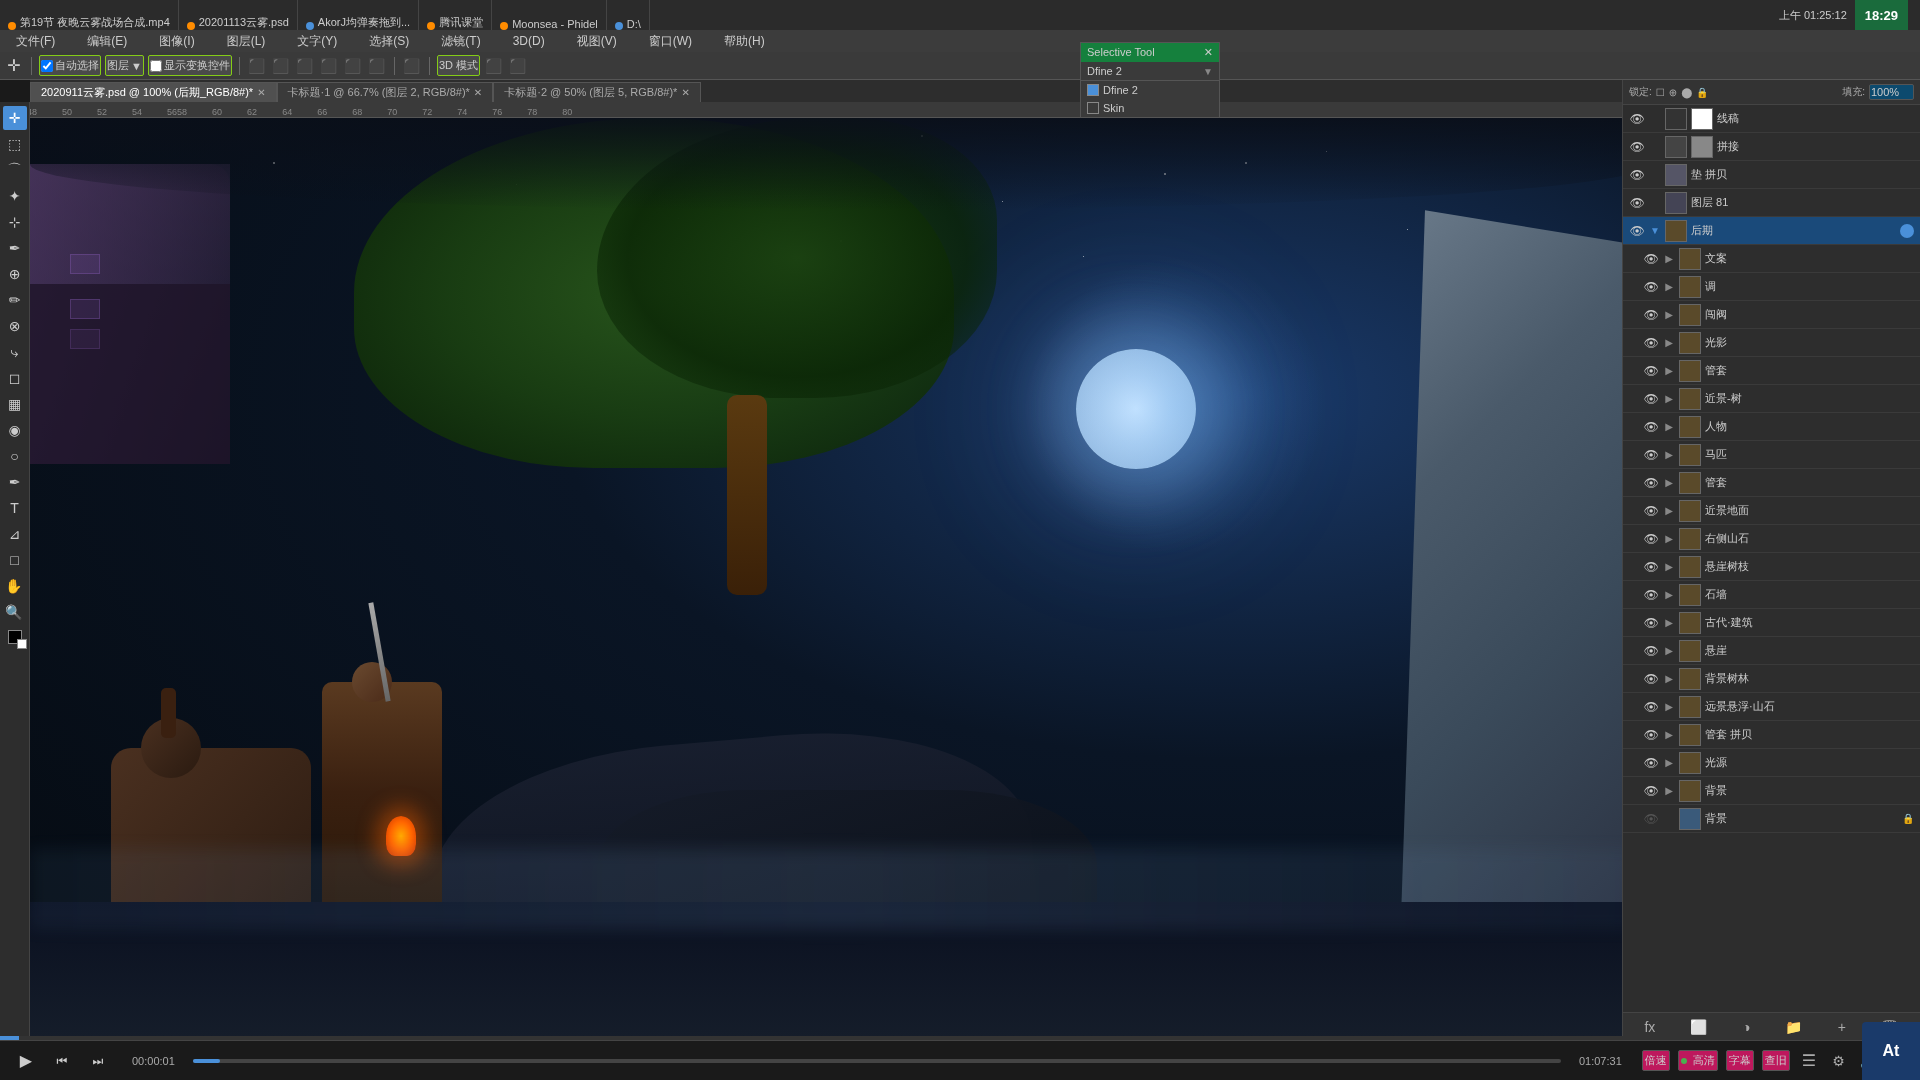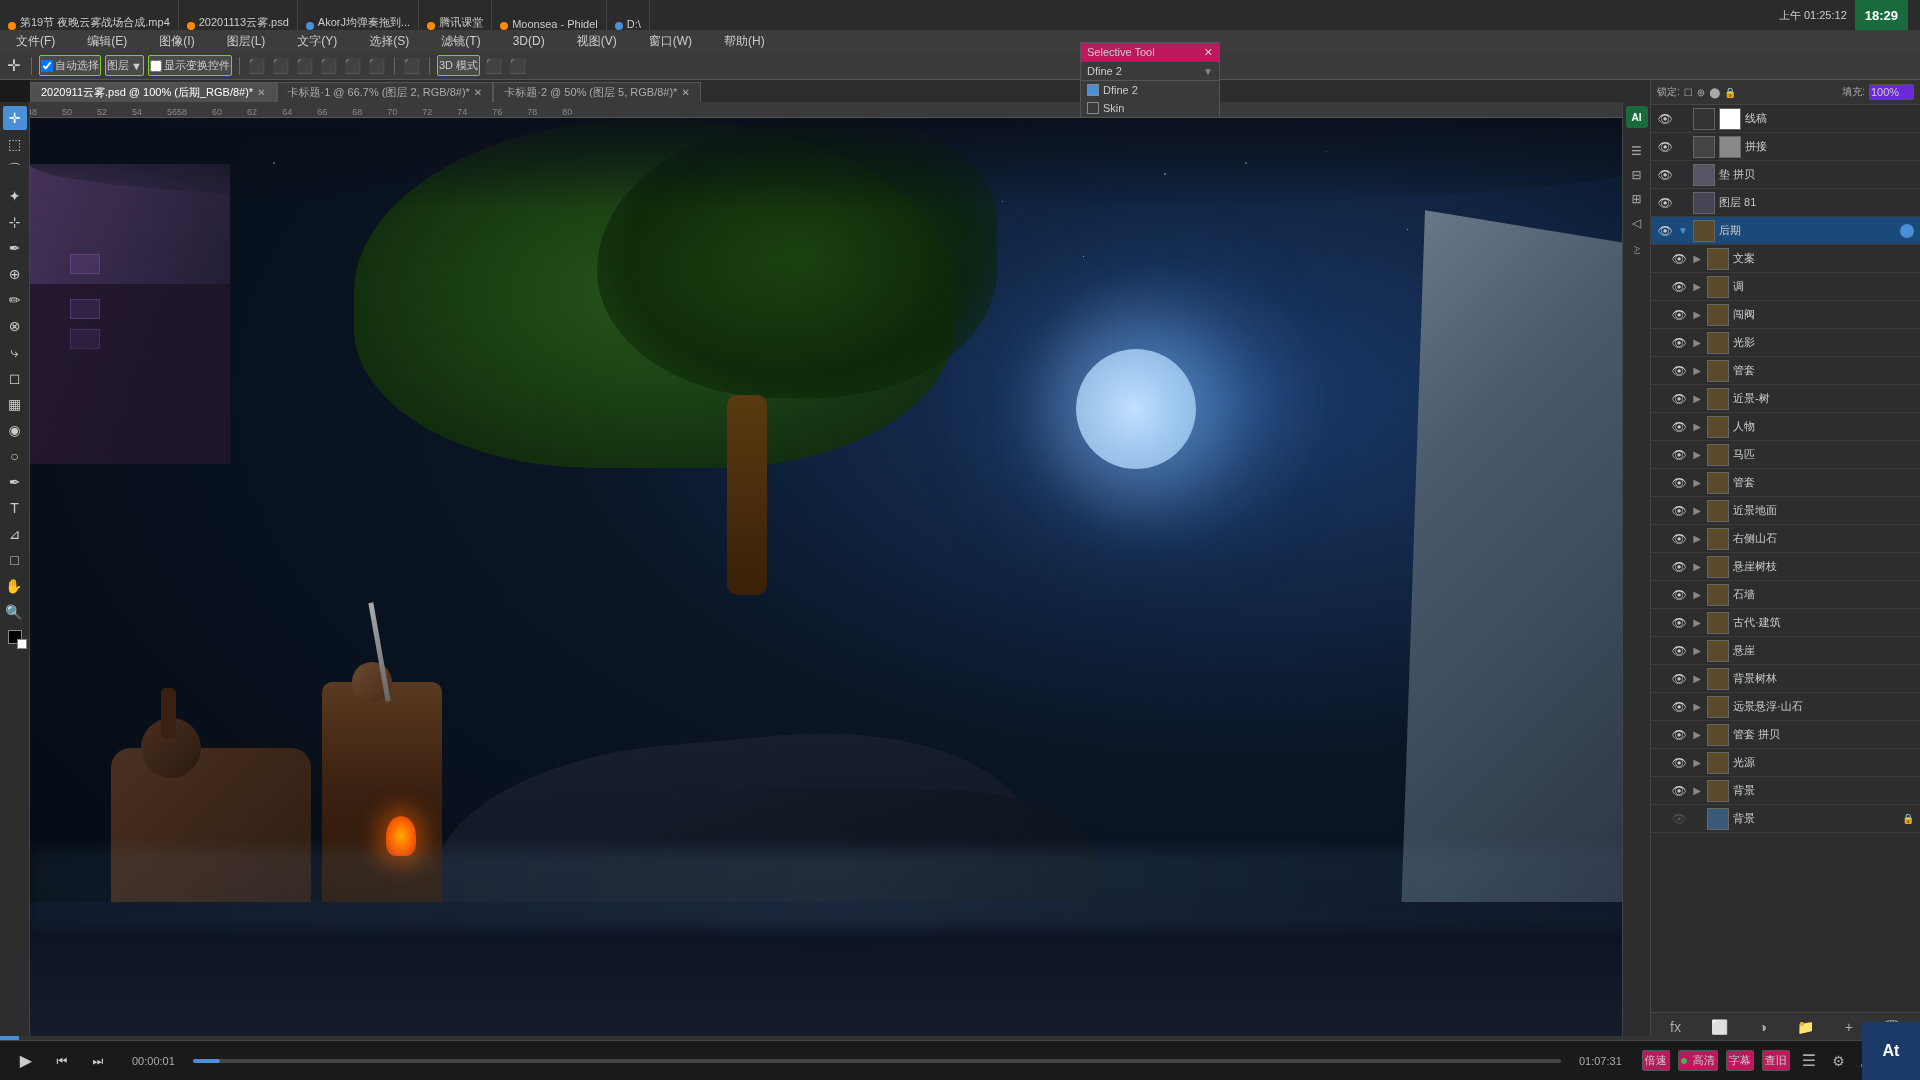--- a/index.html
+++ b/index.html
@@ -59,47 +59,47 @@
     #bottom-bar { position: absolute; bottom: 0; left: 0; width: 100%; height: 40px; background: #1a1a1a; border-top: 1px solid #444; display: flex; align-items: center; z-index: 100; }
     .play-ctrl { display: flex; align-items: center; gap: 8px; padding: 0 12px; }
     .play-btn { width: 28px; height: 28px; border-radius: 50%; background: transparent; border: none; color: #ccc; font-size: 16px; cursor: pointer; display: flex; align-items: center; justify-content: center; }
     .timeline { flex: 1; height: 4px; background: #444; margin: 0 10px; border-radius: 2px; position: relative; }
     .timeline-progress { width: 2%; height: 100%; background: #4a90d9; border-radius: 2px; }
     .time-display { color: #aaa; font-size: 11px; padding: 0 8px; }
     .bottom-controls { display: flex; align-items: center; gap: 8px; padding: 0 12px; }
     .bottom-btn { padding: 2px 2px; font-size: 11px; color: #ccc; background: #be185d; border: 1px solid #555; border-radius: 2px; cursor: pointer; }
 
     
-    #right-panel { position: absolute; top: 30px; right: 0; width: 270px; height: calc(100% - 70px); background: #2d2d2d; border-left: 1px solid #444; z-index: 99; display: flex; flex-direction: column; }
+    #right-panel { position: absolute; top: 30px; right: 0; width: 298px; height: calc(100% - 70px); background: #2d2d2d; border-left: 1px solid #444; z-index: 99; display: flex; flex-direction: column; }
     #panel-tabs { display: flex; background: #252525; border-bottom: 1px solid #444; }
     .panel-tab { flex: 1; text-align: center; padding: 4px 2px; font-size: 11px; color: #aaa; cursor: pointer; }
     .panel-tab.active { color: #fff; border-bottom: 2px solid #4a90d9; background: #2d2d2d; }
 
     
     #layers-header { display: flex; align-items: center; padding: 4px 6px; background: #333; border-bottom: 1px solid #444; gap: 4px; flex-wrap: wrap; }
     .layers-ctrl { display: flex; align-items: center; gap: 4px; width: 100%; }
     .blend-select { background: #444; border: 1px solid #555; color: #ccc; font-size: 11px; padding: 1px 4px; border-radius: 2px; }
-    .opacity-input { background: #6d28d9; border: 1px solid #555; color: #ccc; font-size: 11px; padding: 1px; border-radius: 2px; width: 45px; }
+    .opacity-input { background: #0c4a6e; border: 1px solid #555; color: #ccc; font-size: 11px; padding: 1px; border-radius: 2px; width: 45px; }
 
     #layers-list { flex: 1; overflow-y: auto; background: #2d2d2d; }
     .layer-item { display: flex; align-items: center; padding: 3px 6px; border-bottom: 1px solid #3a3a3a; cursor: pointer; height: 28px; gap: 4px; }
     .layer-item.selected { background: #1a4a7a; }
     .layer-vis { width: 16px; height: 16px; display: flex; align-items: center; justify-content: center; font-size: 12px; cursor: pointer; color: #888; flex-shrink: 0; }
     .layer-vis.visible { color: #ccc; }
     .layer-expand { width: 12px; height: 12px; display: flex; align-items: center; justify-content: center; font-size: 10px; color: #888; flex-shrink: 0; cursor: pointer; }
     .layer-thumb { width: 22px; height: 22px; background: #555; border: 1px solid #666; flex-shrink: 0; display: flex; align-items: center; justify-content: center; font-size: 8px; overflow: hidden; }
     .layer-thumb.folder { background: #5a4a2a; }
     .layer-thumb.img { background: #3a5a3a; }
     .layer-name { font-size: 11px; color: #ccc; flex: 1; overflow: hidden; text-overflow: ellipsis; white-space: nowrap; }
     .layer-lock { width: 12px; font-size: 10px; color: #888; flex-shrink: 0; }
     .layer-item.indent1 { padding-left: 20px; }
 
     
     #selective-tool { position: absolute; top: 42px; right: 700px; width: 140px; background: #3a3a3a; border: 1px solid #555; z-index: 200; font-size: 11px; }
-    #selective-tool .st-title { background: #be185d; padding: 3px 6px; display: flex; justify-content: space-between; color: #ccc; font-size: 11px; }
+    #selective-tool .st-title { background: #15803d; padding: 3px 6px; display: flex; justify-content: space-between; color: #ccc; font-size: 11px; }
     #selective-tool .st-item { padding: 3px 6px; display: flex; align-items: center; gap: 4px; cursor: pointer; }
     .st-check { width: 12px; height: 12px; border: 1px solid #888; display: inline-block; }
     .st-check.checked { background: #4a90d9; }
 
     
     #right-icons { position: absolute; right: 270px; top: 102px; width: 28px; height: calc(100% - 142px); background: #2d2d2d; border-left: 1px solid #444; display: flex; flex-direction: column; align-items: center; padding: 4px 0; gap: 2px; z-index: 99; }
     .r-icon-btn { width: 22px; height: 22px; display: flex; align-items: center; justify-content: center; color: #aaa; cursor: pointer; font-size: 12px; border-radius: 2px; }
     .r-icon-special { background: #1a6b3c; color: white; border-radius: 3px; }
 
     

